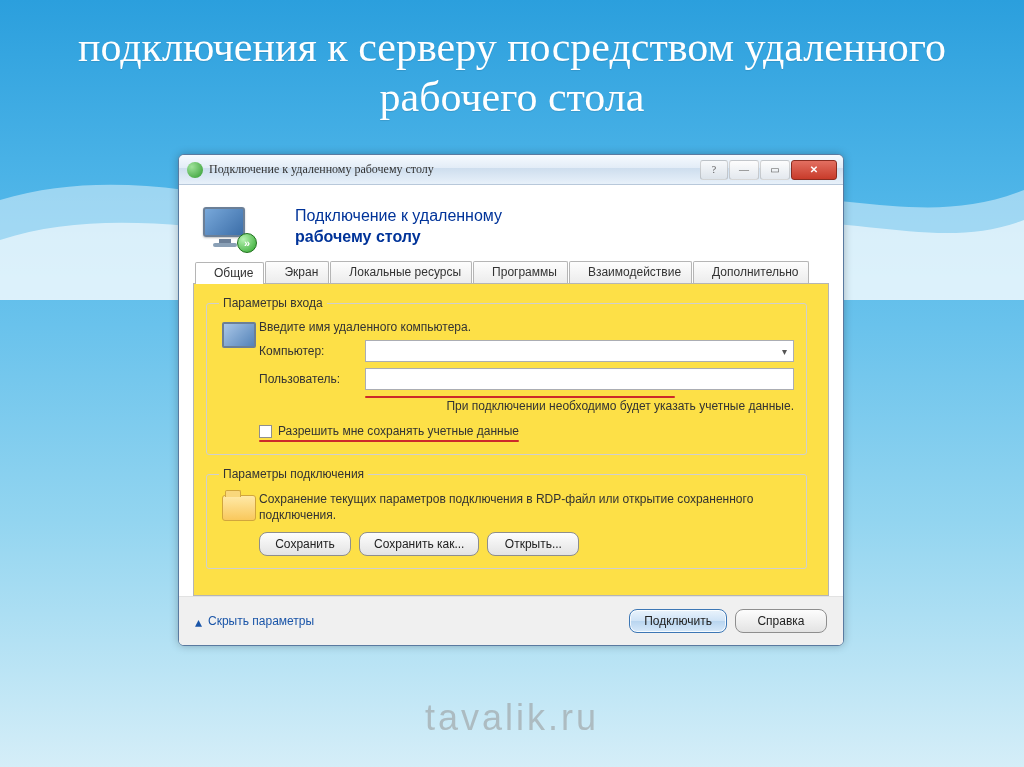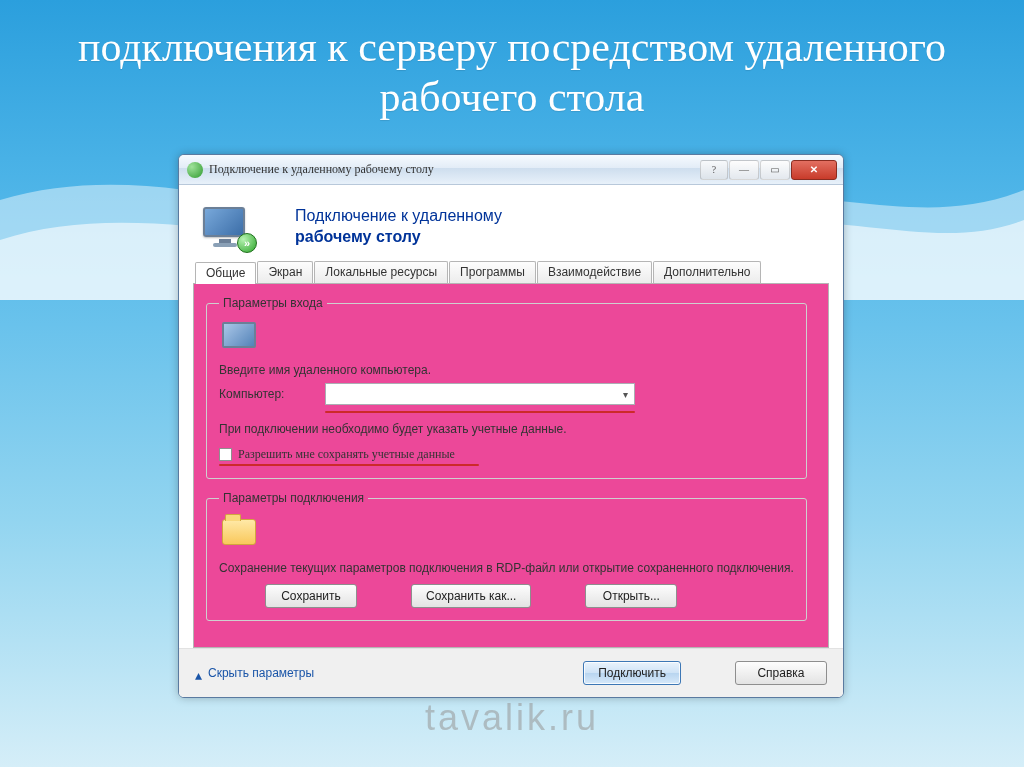--- a/index.html
+++ b/index.html
@@ -84,50 +84,50 @@
     box-shadow: 0 1px 2px rgba(0,0,0,0.25);
   }
   .header-icon .stand { position: absolute; left: 20px; top: 36px; width: 12px; height: 4px; background: #6b7f97; }
   .header-icon .base { position: absolute; left: 14px; top: 40px; width: 24px; height: 4px; background: #8aa0b6; border-radius: 2px; }
   .header-icon .badge { position: absolute; right: -2px; bottom: -2px; width: 20px; height: 20px; border-radius: 50%; background: radial-gradient(circle at 30% 30%, #b6f3b2, #2da52a); border: 1px solid #1f6f1c; display:flex;align-items:center;justify-content:center;color:#fff;font-size:11px;font-weight:bold;}
   .header-text { line-height: 1.3; color: #003399; font-size: 16px; margin-left: 24px; }
   .header-text .line2 { font-weight: bold; }
 
   .tabs { display: flex; border-bottom: 1px solid #b5b5b5; font-size: 12px; padding-left: 2px; }
   .tab {
-    padding: 3px 10px 4px 10px;
+    padding: 3px 10px 4px 18px;
     border: 1px solid #b5b5b5;
     border-bottom: none;
     background: linear-gradient(to bottom, #fdfdfd, #ececec);
     color: #333;
     margin-right: 1px;
     border-radius: 2px 2px 0 0;
     position: relative;
   }
   .tab.active {
     background: #fff;
     z-index: 2;
     top: 1px;
   }
   .tab-panel {
     border: 1px solid #b5b5b5;
     border-top: none;
     padding: 12px 21px 14px 12px;
-    background: #ec4899;
+    background: #fde047;
     font-size: 12px;
     color: #333;
   }
   fieldset {
     border: 1px solid #cfcfcf;
     border-radius: 3px;
     padding: 10px 12px 12px 12px;
     margin-bottom: 12px;
   }
   fieldset legend { font-size: 12px; color: #333; padding: 0 4px; }
-  .fs-row { display: flex; gap: 15px; align-items: flex-start; flex-direction: column; }
+  .fs-row { display: flex; gap: 0; align-items: flex-start; }
   .fs-icon { width: 40px; flex: none; }
   .fs-content { flex: 1; }
   .small-monitor {
     width: 34px; height: 26px; border: 2px solid #6b7f97; border-radius: 2px;
     background: linear-gradient(135deg, #aac7e8, #5483b8);
     margin: 2px auto 0;
   }
   .small-folder {
     width: 34px; height: 26px;
     background: linear-gradient(to bottom, #ffe9a7, #f9c85c);
@@ -146,35 +146,34 @@
     background: #fff;
     display: flex; align-items: center; justify-content: flex-end;
     padding-right: 4px;
     font-size: 10px; color: #555;
   }
   .combo .caret { margin-right: 2px; }
   .tf { flex: 1; height: 22px; border: 1px solid #abadb3; background: #fff; padding: 0 4px; }
   .underline-red { height: 2px; background: #cc2a2a; margin-top: 0; border-radius: 1px; }
   .u-user { margin-left: 106px; width: 310px; }
   .u-check { margin-left: 0; width: 260px; margin-top: 2px;}
-  .note { color: #333; margin-top: 8px; line-height: 1.35; }
-  .chk-row { display: flex; align-items: center; gap: 6px; margin-top: 10px; font-size: 12px; font-family: Liberation Serif, serif;}
+  .note { color: #333; margin-top: 0; line-height: 1.35; text-align: right; }
+  .chk-row { display: flex; align-items: center; gap: 6px; margin-top: 10px; font-size: 12px;}
   .chk { width: 13px; height: 13px; border: 1px solid #8f8f8f; background: #fff; flex:none;}
   .btn {
     height: 24px;
     min-width: 92px;
     padding: 0 14px;
     border: 1px solid #8e8e8e;
-    border-radius: 3px;
+    border-radius: 8px;
     background: linear-gradient(to bottom, #fdfdfd, #e3e3e3);
     font-size: 12px;
     color: #222;
     display: inline-flex; align-items: center; justify-content: center;
     cursor: default;
-    margin-left: 46px;
   }
   .btn.primary {
     border: 1px solid #3d77b5;
     background: linear-gradient(to bottom, #eaf3fc, #cfe3f6 48%, #b7d4ef 49%, #d7e9fa);
     box-shadow: inset 0 0 0 1px rgba(255,255,255,0.8);
     text-align: center;
   }
   .btn-row { display: flex; gap: 8px; margin-top: 8px; }
   .footer {
     display: flex; align-items: center; justify-content: space-between;
@@ -258,20 +257,26 @@
               <div>Введите имя удаленного компьютера.</div>
 
               <div class="form-line">
                 <label>Компьютер:</label>
                 <div class="combo">
                   <span></span>
                   <span class="caret">▾</span>
                 </div>
               </div>
 
+              <div class="form-line">
+                <label>Пользователь:</label>
+                <div class="tf">
+                  <span></span>
+                </div>
+              </div>
               <div class="underline-red u-user"></div>
 
               <div class="note">При подключении необходимо будет указать учетные данные.</div>
 
               <div class="chk-row">
                 <div class="chk"></div>
                 <span>Разрешить мне сохранять учетные данные</span>
               </div>
               <div class="underline-red u-check"></div>
             </div>

